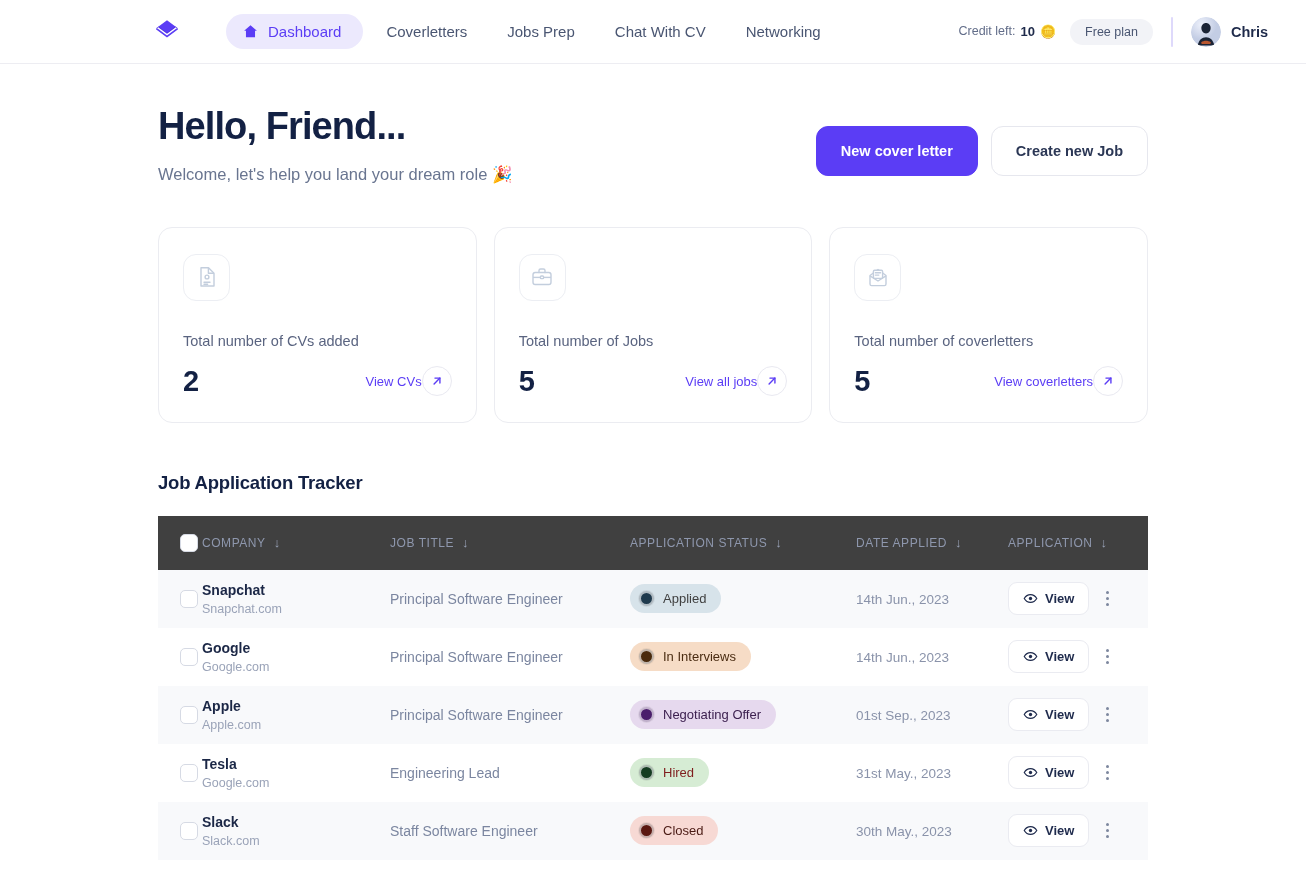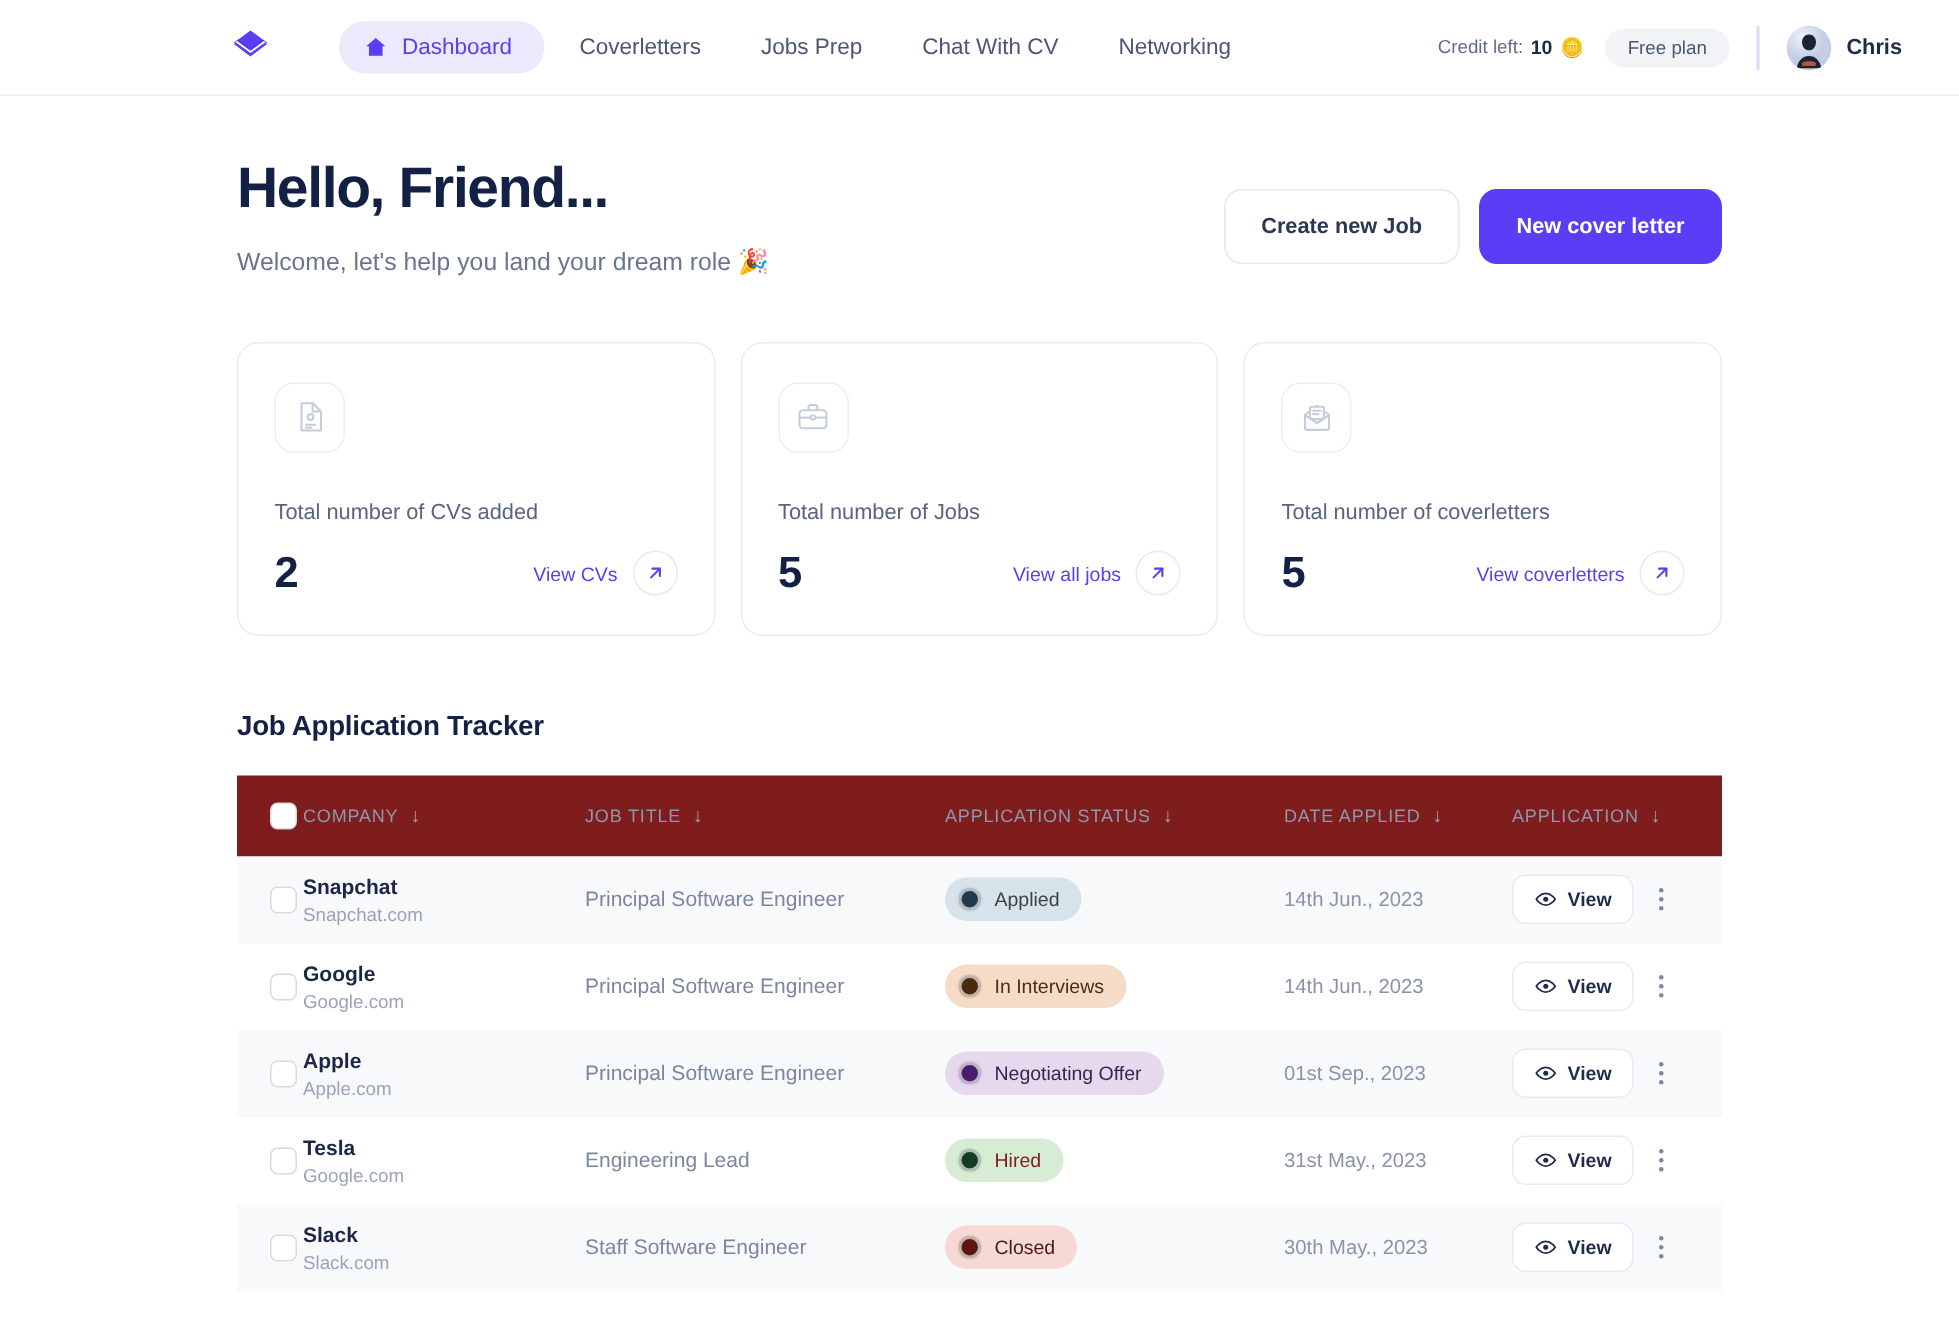--- a/index.html
+++ b/index.html
@@ -77,37 +77,37 @@
   .card-icon {
     width: 47px; height: 47px; border: 1px solid #eceef3; border-radius: 13px;
     display: flex; align-items: center; justify-content: center;
   }
   .card-label { font-size: 14.5px; color: #5a6480; margin-top: auto; }
   .card-bottom {
     display: flex; align-items: center; justify-content: space-between;
     margin-top: 16px;
   }
   .card-value { font-size: 29px; font-weight: 700; color: #132144; letter-spacing:-0.5px; }
-  .card-link { display: flex; align-items: center; gap: 10px; cursor: pointer; }
+  .card-link { display: flex; align-items: center; cursor: pointer; }
   .card-link-text { font-size: 13px; color: #5b3df5; font-weight: 500; }
   .arrow-circle {
     width: 30px; height: 30px; border-radius: 50%;
     border: 1px solid #e9e9f1; display:flex; align-items:center; justify-content:center;
   }
 
   
   .tracker-title {
     font-size: 18.5px; font-weight: 700; color: #132144;
     margin-top: 49px; letter-spacing: -0.2px;
   }
   table.tracker {
     width: 990px; margin-top: 22px;
     border-collapse: collapse; table-layout: fixed;
   }
-  table.tracker thead tr { background: #7f1d1d; }
+  table.tracker thead tr { background: #404040; }
   table.tracker th {
     font-size: 12px; font-weight: 400; color: #8e97ad;
     letter-spacing: 0.55px; text-align: left;
     padding: 18px 0; height: 54px; vertical-align: middle;
   }
   .th-inner { display: flex; align-items: center; gap: 8px; }
   .sort-arrow { color: #9aa3b8; font-size: 13px; line-height: 1; }
   table.tracker td { padding: 0; height: 58px; vertical-align: middle; }
   tbody tr.odd { background: #f8f9fb; }
   tbody tr.even { background: #ffffff; }
@@ -209,22 +209,22 @@
 </div>
 
 <div class="page">
 
   <div class="hero">
     <div class="hero-left">
       <h1 class="greeting">Hello, Friend...</h1>
       <div class="subtitle">Welcome, let's help you land your dream role 🎉</div>
     </div>
     <div class="hero-actions">
+      <button class="btn btn-primary">New cover letter</button>
       <button class="btn btn-outline">Create new Job</button>
-      <button class="btn btn-primary">New cover letter</button>
     </div>
   </div>
 
   <div class="cards">
 
     <div class="card">
       <div class="card-icon">
         <svg width="24" height="24" viewBox="0 0 24 24" fill="none" stroke="#c3cedd" stroke-width="1.4">
           <path d="M6 2.8h7.5L19 8.3V21H6z" stroke-linejoin="round"></path>
           <path d="M13.4 2.8V8.3H19" stroke-linejoin="round"></path>

